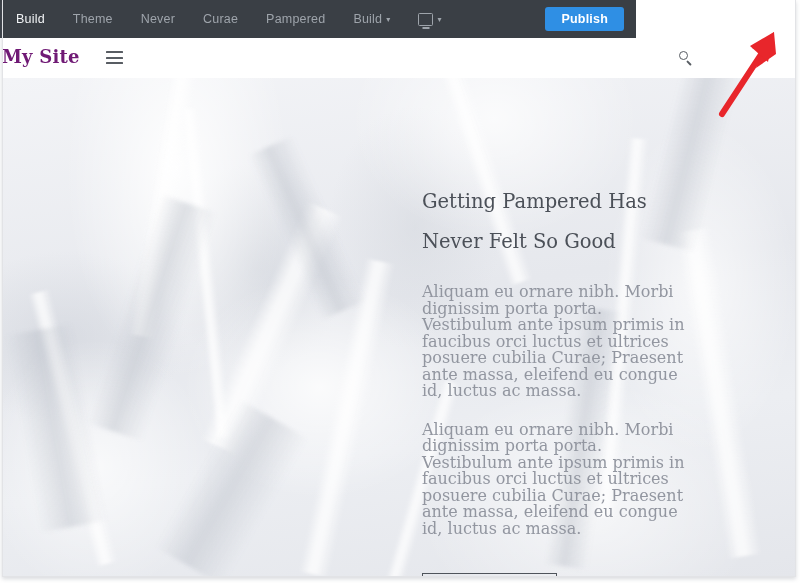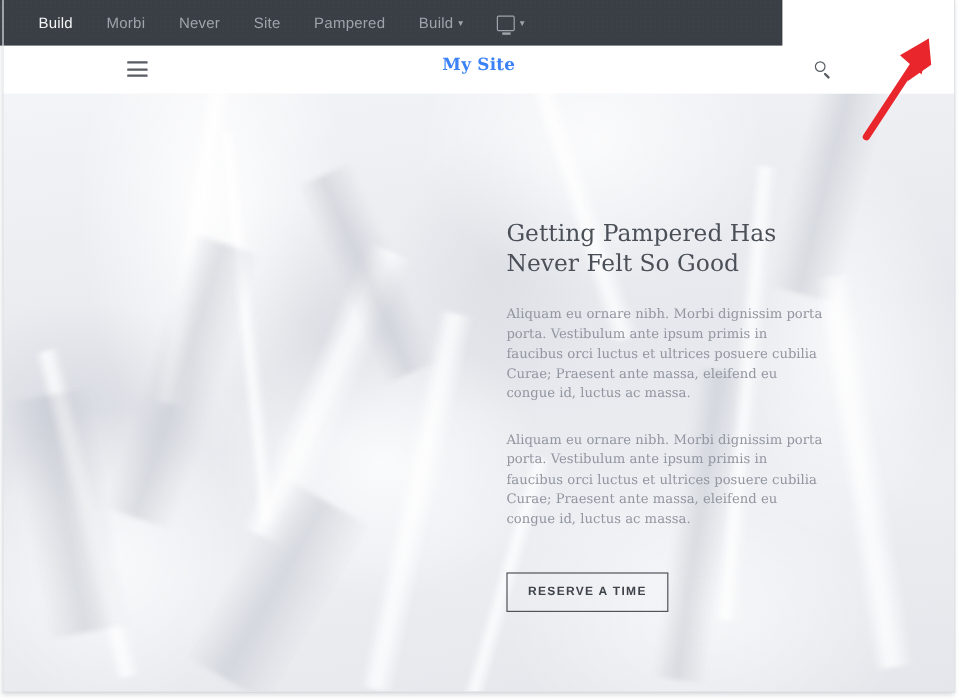--- a/index.html
+++ b/index.html
@@ -45,21 +45,20 @@
     top: 0;
     width: 636px;
     height: 38px;
     background: #3a3f45;
     background-image:
       radial-gradient(rgba(255,255,255,0.045) 0.5px, transparent 0.6px);
     background-size: 4px 4px;
     display: flex;
     align-items: center;
     z-index: 20;
-    padding-left: 16px;
   }
   .tb-item {
     font-size: 12.5px;
     color: #9ea4ab;
     padding: 0 0;
     margin-right: 28px;
     white-space: nowrap;
     letter-spacing: 0.2px;
     cursor: default;
   }
@@ -140,25 +139,24 @@
     margin-bottom: 3.5px;
     border-radius: 0.5px;
   }
   .hamburger span:last-child { margin-bottom: 0; }
 
   .site-title {
     position: absolute;
     left: 0;
     right: 0;
     top: 8px;
-    text-align: center;
     font-family: "DejaVu Serif", "Liberation Serif", serif;
-    font-size: 14px;
+    font-size: 18px;
     font-weight: bold;
-    color: #3b82f6;
+    color: #701a75;
     letter-spacing: 0.2px;
   }
 
   .search-icon {
     position: absolute;
     right: 103px;
     top: 13px;
     width: 14px;
     height: 14px;
     cursor: pointer;
@@ -235,28 +233,28 @@
   .hero-content {
     position: absolute;
     left: 420px;
     top: 104px;
     width: 268px;
     z-index: 12;
   }
   .hero-heading {
     font-family: "DejaVu Serif", "Liberation Serif", serif;
     font-size: 19.5px;
-    line-height: 25px;
+    line-height: 40px;
     color: #4b5058;
     margin: 0 0 22px 0;
     font-weight: normal;
   }
   .hero-para {
     font-family: "DejaVu Serif", "Liberation Serif", serif;
-    font-size: 11px;
+    font-size: 16px;
     line-height: 16.5px;
     color: #9296a0;
     margin: 0 0 22px 0;
   }
   .reserve-btn {
     display: inline-block;
     margin-top: 14px;
     padding: 10px 17px;
     border: 1.5px solid #4f545b;
     background: transparent;
@@ -284,46 +282,47 @@
 
 <div id="screen">
 
   <div class="toolbar">
 
     <div class="tb-item active tb-first">
       <span>Build</span>
     </div>
 
     <div class="tb-item">
-      <span>Morbi</span>
+      <span>Theme</span>
     </div>
 
     <div class="tb-item">
       <span>Never</span>
     </div>
 
     <div class="tb-item">
-      <span>Site</span>
+      <span>Curae</span>
     </div>
 
     <div class="tb-item">
       <span>Pampered</span>
     </div>
 
     <div class="tb-item">
       <span>Build</span><span class="caret">▾</span>
     </div>
 
     <div class="tb-device">
       <span class="monitor-icon"></span>
       <span class="caret">▾</span>
     </div>
 
     <div class="tb-spacer"></div>
 
+    <button class="publish-btn">Publish</button>
   </div>
 
   <div class="site-header">
 
     <div class="hamburger">
       <span></span>
       <span></span>
       <span></span>
     </div>
 

